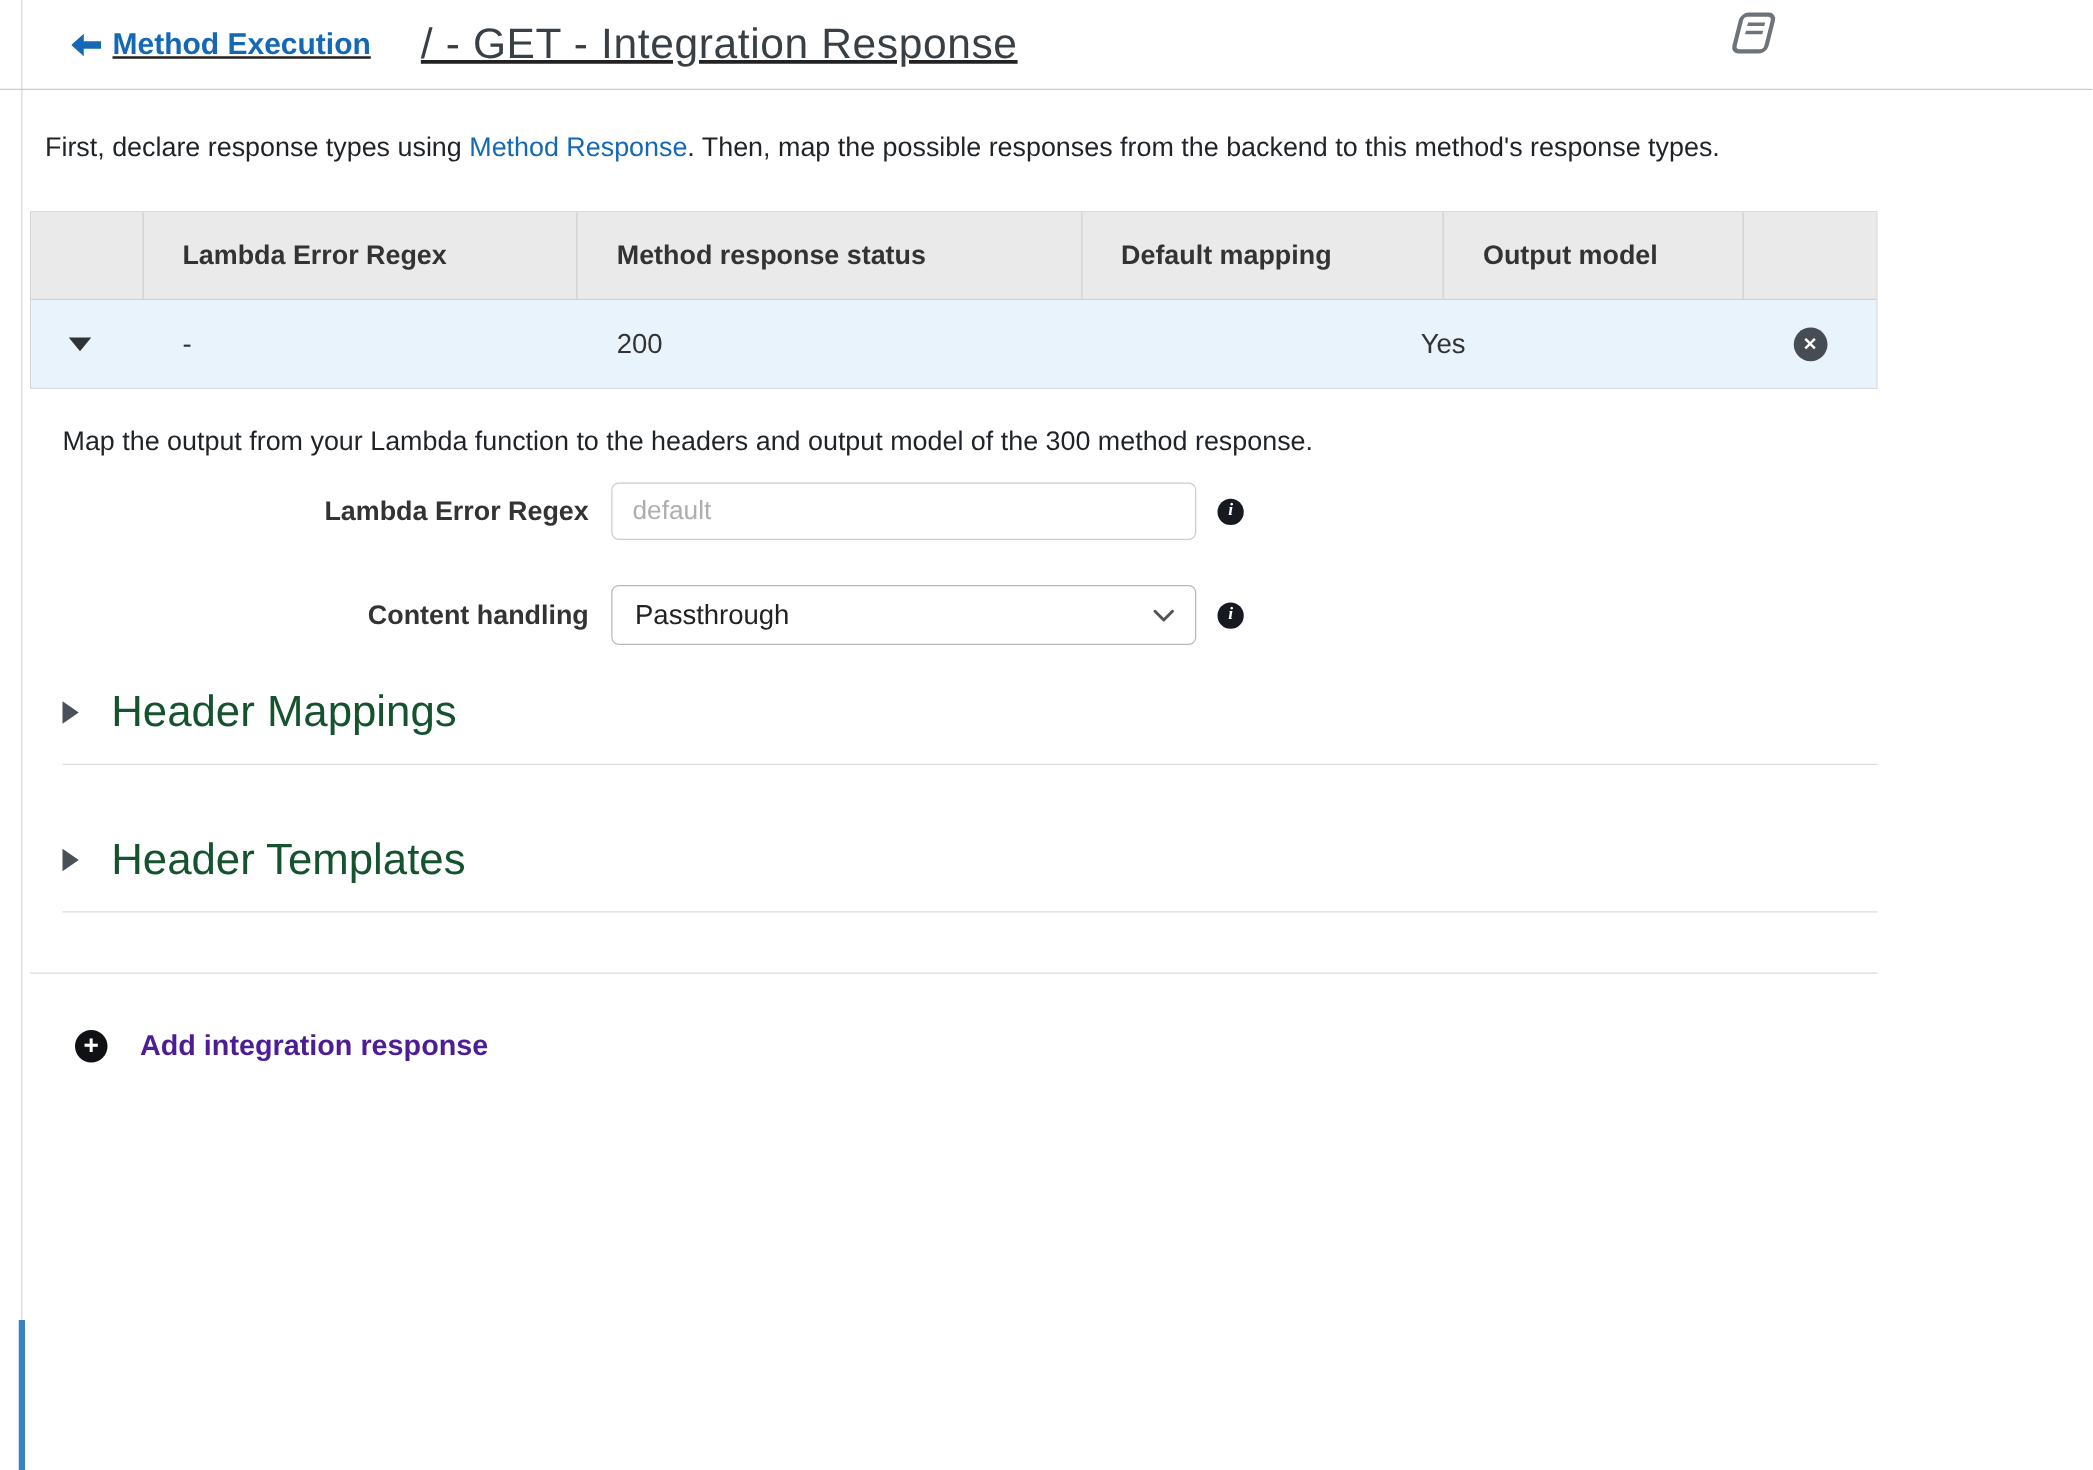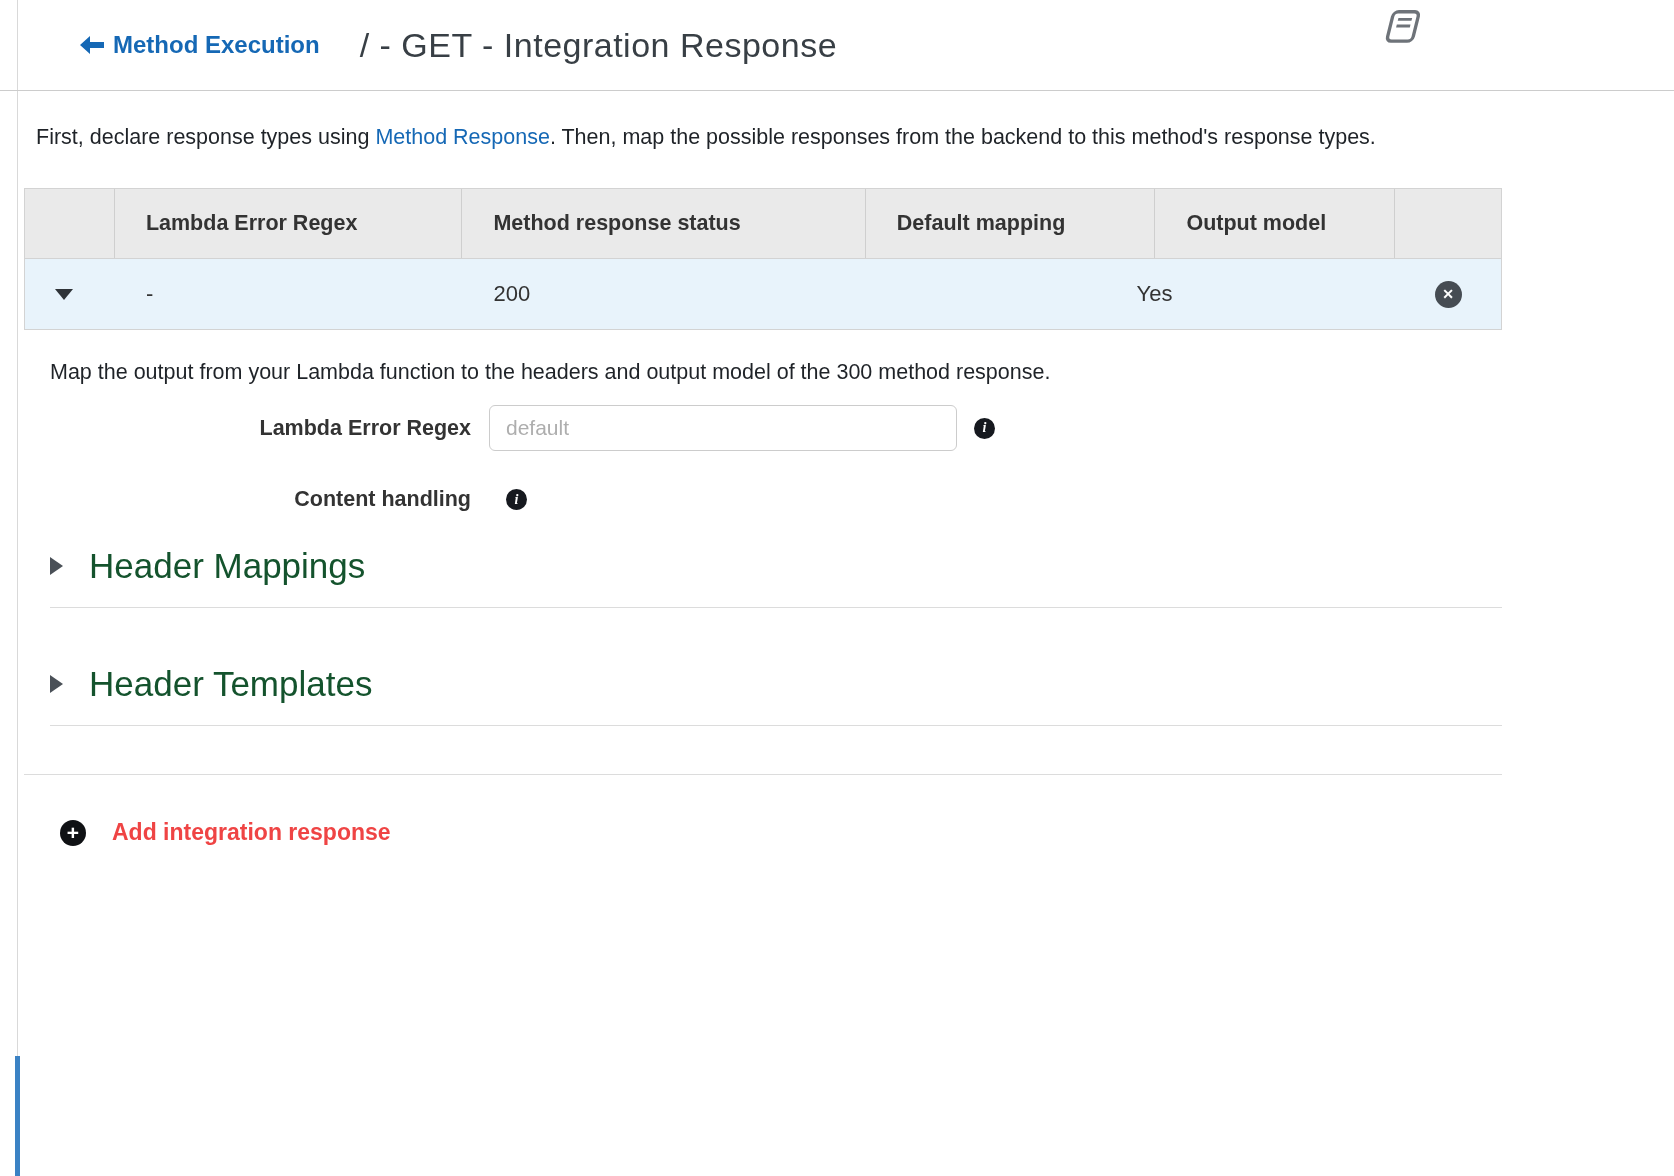--- a/index.html
+++ b/index.html
@@ -12,25 +12,26 @@
     overflow: hidden;
   }
   a { text-decoration: none; }
 
   
   .left-border { position: absolute; left: 17px; top: 0; width: 1px; height: 1176px; background: #d9d9d9; }
   .left-border-blue { position: absolute; left: 15px; top: 1056px; width: 5px; height: 120px; background: #3b82c4; }
 
   
   .topbar {
-    height: 91px;
+    height: 72px;
     border-bottom: 1px solid #ccc;
     display: flex; align-items: center;
-    padding-left: 80px;
+    padding-left: 57px;
     position: relative;
+    text-decoration: underline;
   }
   .back-link { display: inline-flex; align-items: center; gap: 9px; color: #1568b5; font-weight: bold; font-size: 24px; cursor: pointer; }
   .page-title { font-size: 34px; font-weight: 400; color: #383f45; margin-left: 40px; letter-spacing: 0.5px; }
   .doc-icon { position: absolute; left: 1383px; top: 8px; cursor: pointer; }
 
   
   .intro { margin: 28px 24px 0 36px; max-width: 1470px; font-size: 21.5px; line-height: 37px; color: #1f2328; }
   .inline-link { color: #1568b5; cursor: pointer; }
 
   
@@ -115,21 +116,21 @@
   .bottom-divider { margin: 48px 0 0 24px; width: 1478px; height: 1px; background: #dcdcdc; }
 
   .add-row { display: flex; align-items: center; margin: 44px 0 0 60px; gap: 26px; }
   .plus-icon {
     width: 26px; height: 26px; border-radius: 50%;
     background: #0f1114; color: #fff;
     display: flex; align-items: center; justify-content: center;
     font-size: 21px; font-weight: bold; line-height: 1;
     cursor: pointer; flex: none;
   }
-  .add-link { color: #ef4444; font-weight: bold; font-size: 23px; cursor: pointer; }
+  .add-link { color: #4c1d95; font-weight: bold; font-size: 23px; cursor: pointer; }
 </style>
 </head>
 <body>
 
 <div class="left-border"></div>
 <div class="left-border-blue"></div>
 
 <header class="topbar">
   <a class="back-link" href="#">
     <span style="display:inline-flex;">
@@ -180,20 +181,28 @@
   <p class="map-desc">Map the output from your Lambda function to the headers and output model of the 300 method response.</p>
 
   <div class="form-row first">
     <label class="form-label">Lambda Error Regex</label>
     <input class="text-input" type="text" placeholder="default" style="">
     <span class="info-icon">i</span>
   </div>
 
   <div class="form-row second">
     <label class="form-label">Content handling</label>
+    <div class="select-box">
+      <span>Passthrough</span>
+      <span style="display:inline-flex;">
+        <svg width="18" height="11" viewBox="0 0 18 11">
+            <path d="M2 2 L9 9 L16 2" fill="none" stroke="#555" stroke-width="2.4" stroke-linecap="round" stroke-linejoin="round"></path>
+          </svg>
+      </span>
+    </div>
     <span class="info-icon">i</span>
   </div>
 
 
   <div class="section one">
     <span class="caret-right"></span>
     <span class="section-label">Header Mappings</span>
   </div>
   <div class="section-divider"></div>
 

